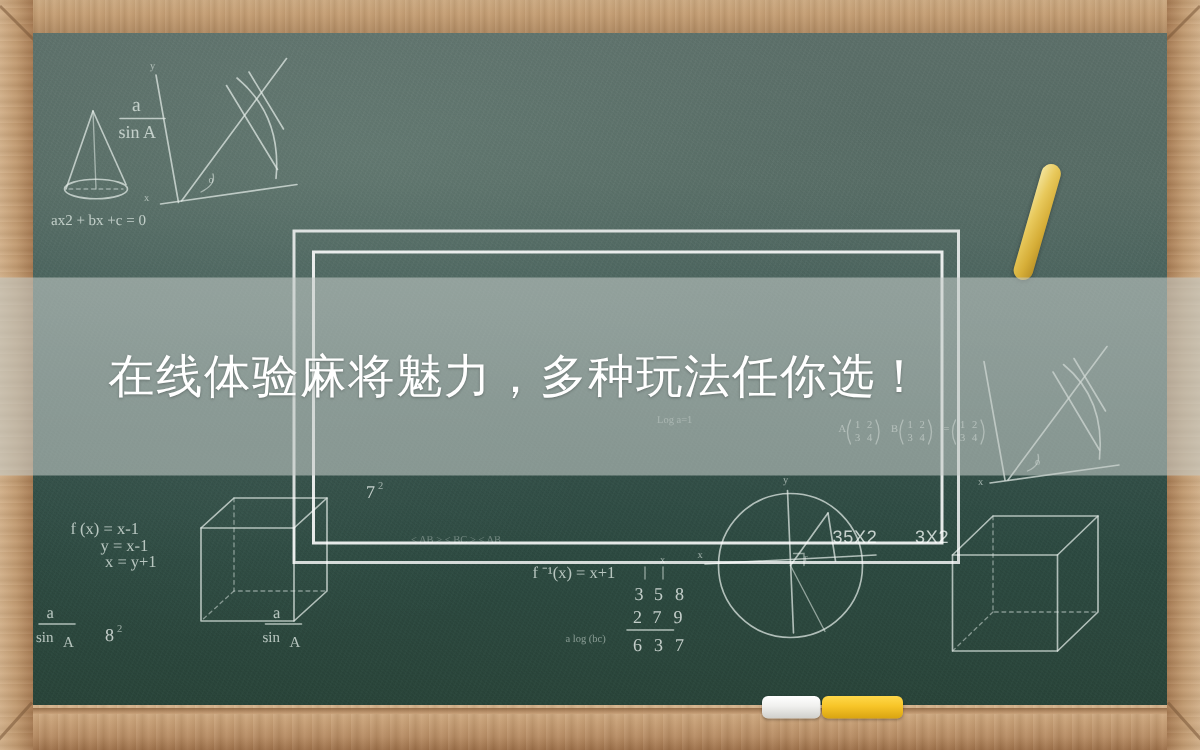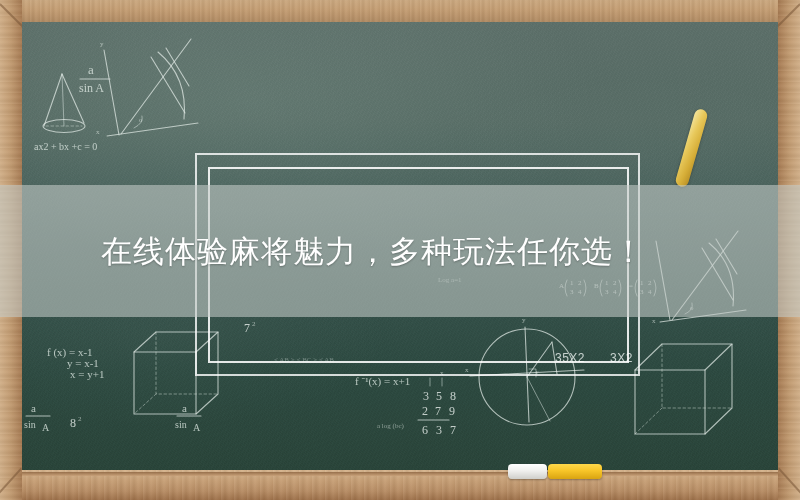--- a/index.html
+++ b/index.html
@@ -140,21 +140,21 @@
 
   
   .banner {
     position:absolute; left:0; top:185px;
     width:800px; height:132px;
     background: rgba(196,203,200,0.58);
     display:flex; align-items:center;
     z-index:6;
   }
   .banner-title {
-    margin-left:101px;
+    margin-left:72px;
     color:#ffffff;
     font-size:31px;
     line-height:1;
     font-weight:400;
     letter-spacing:1px;
     white-space:nowrap;
     text-shadow: 0 1px 2px rgba(0,0,0,.28);
     font-family:"DejaVu Sans","Liberation Sans",sans-serif;
   }
 

